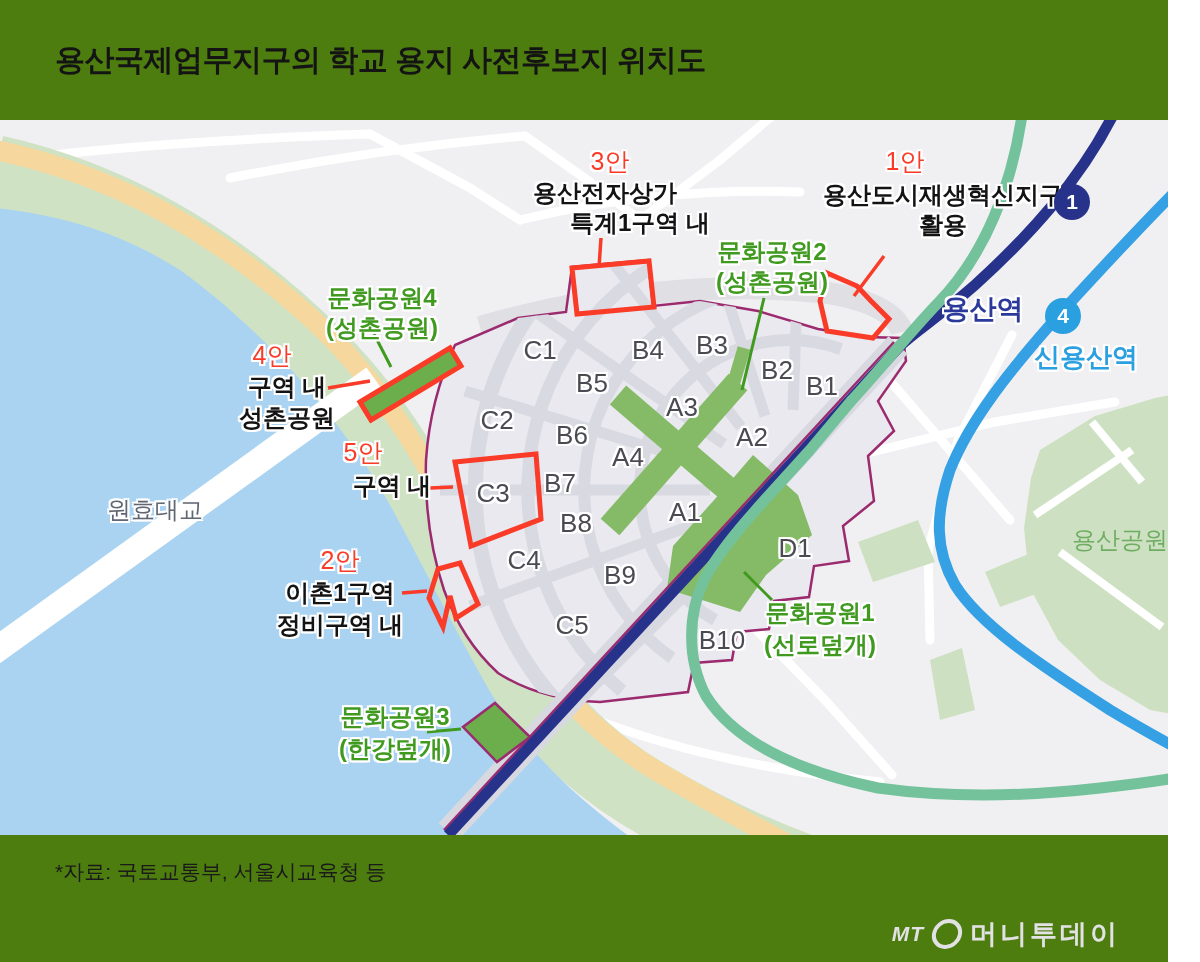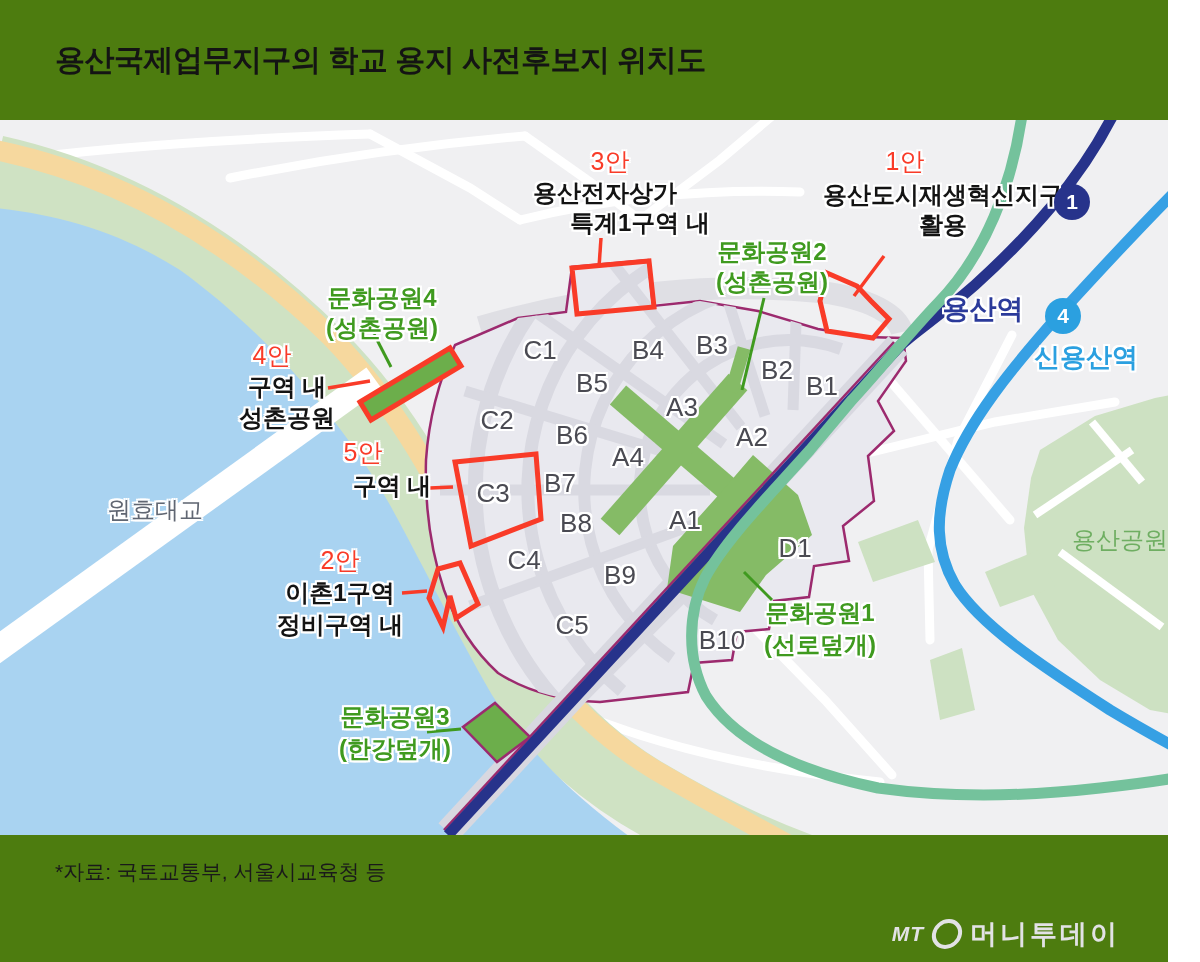--- a/index.html
+++ b/index.html
@@ -147,21 +147,21 @@
     <div class="lbl blk" style="left:822px;top:266px">B1</div>
     <div class="lbl blk" style="left:592px;top:263px">B5</div>
     <div class="lbl blk" style="left:682px;top:287px">A3</div>
     <div class="lbl blk" style="left:497px;top:300px">C2</div>
     <div class="lbl blk" style="left:572px;top:315px">B6</div>
     <div class="lbl blk" style="left:628px;top:337px">A4</div>
     <div class="lbl blk" style="left:752px;top:317px">A2</div>
     <div class="lbl blk" style="left:560px;top:363px">B7</div>
     <div class="lbl blk" style="left:493px;top:373px">C3</div>
     <div class="lbl blk" style="left:576px;top:403px">B8</div>
-    <div class="lbl blk" style="left:685px;top:400px">A1</div>
+    <div class="lbl blk" style="left:685px;top:392px">A1</div>
     <div class="lbl blk" style="left:524px;top:440px">C4</div>
     <div class="lbl blk" style="left:620px;top:455px">B9</div>
     <div class="lbl blk" style="left:795px;top:428px">D1</div>
     <div class="lbl blk" style="left:572px;top:505px">C5</div>
     <div class="lbl blk" style="left:722px;top:520px">B10</div>
 
     <div class="lbl tag" style="left:610px;top:42px">3안</div>
     <div class="lbl ann" style="left:605px;top:73px">용산전자상가</div>
     <div class="lbl ann" style="left:640px;top:103px">특계1구역 내</div>
 

